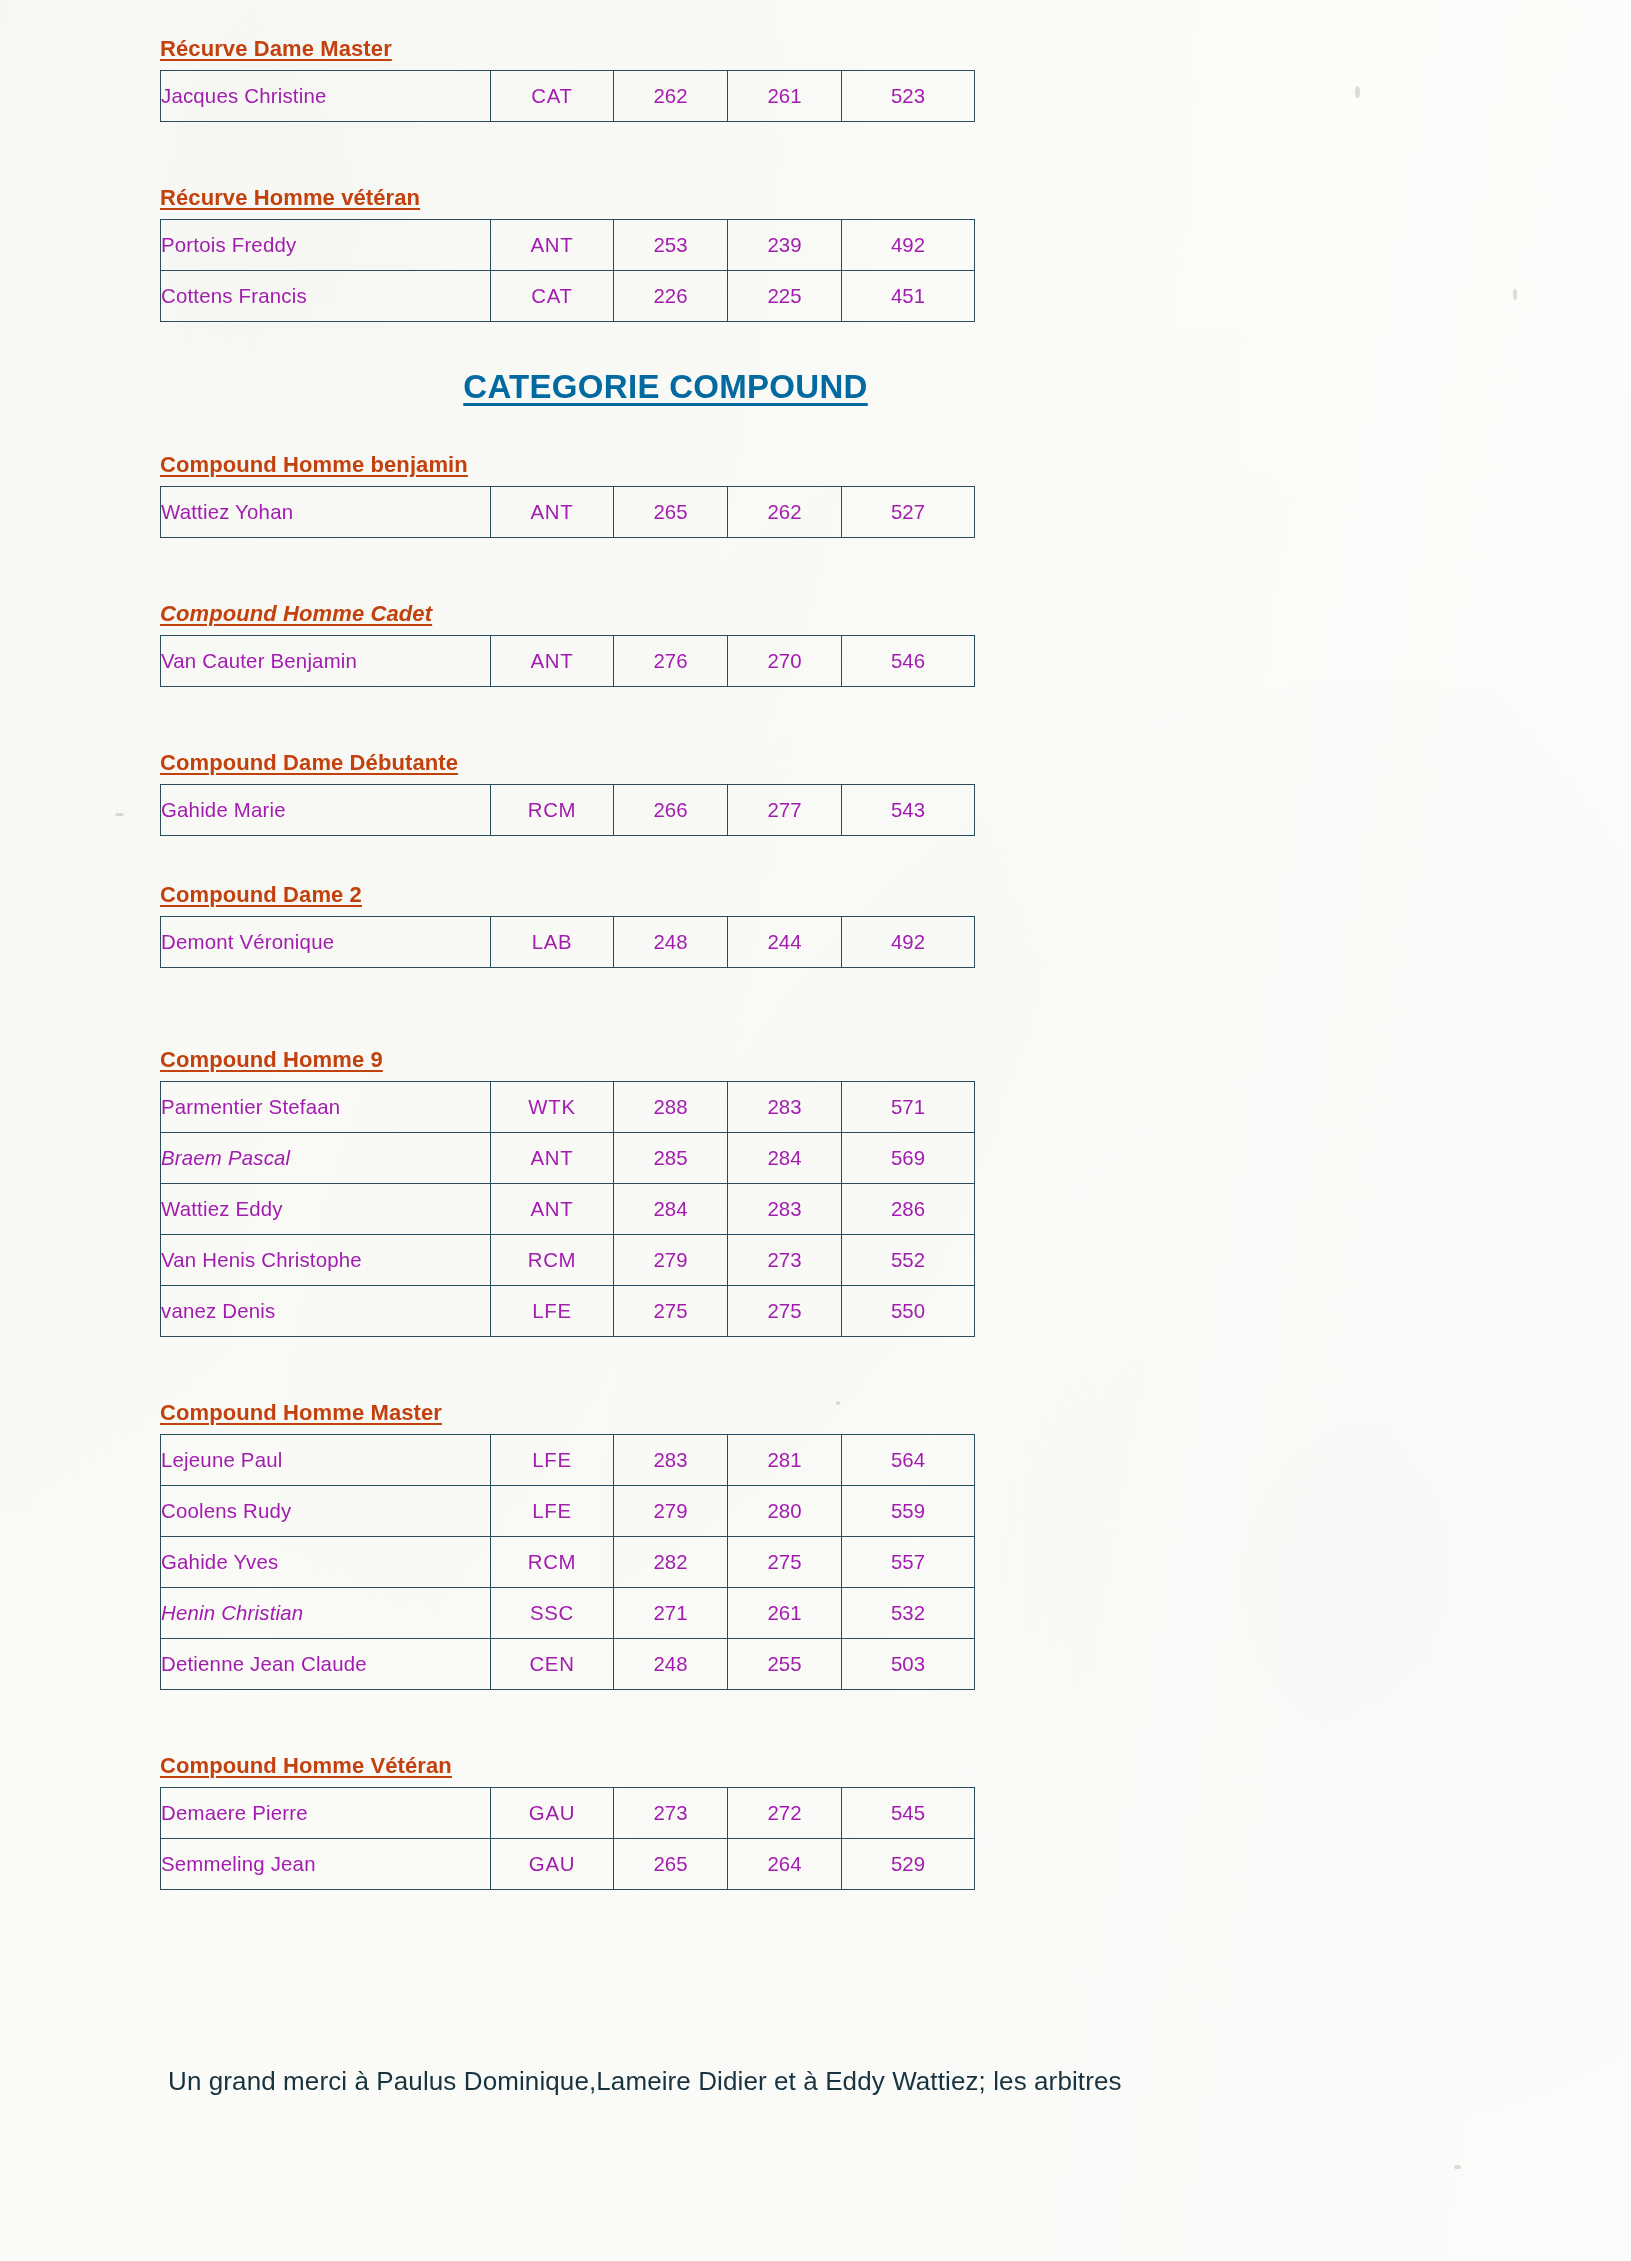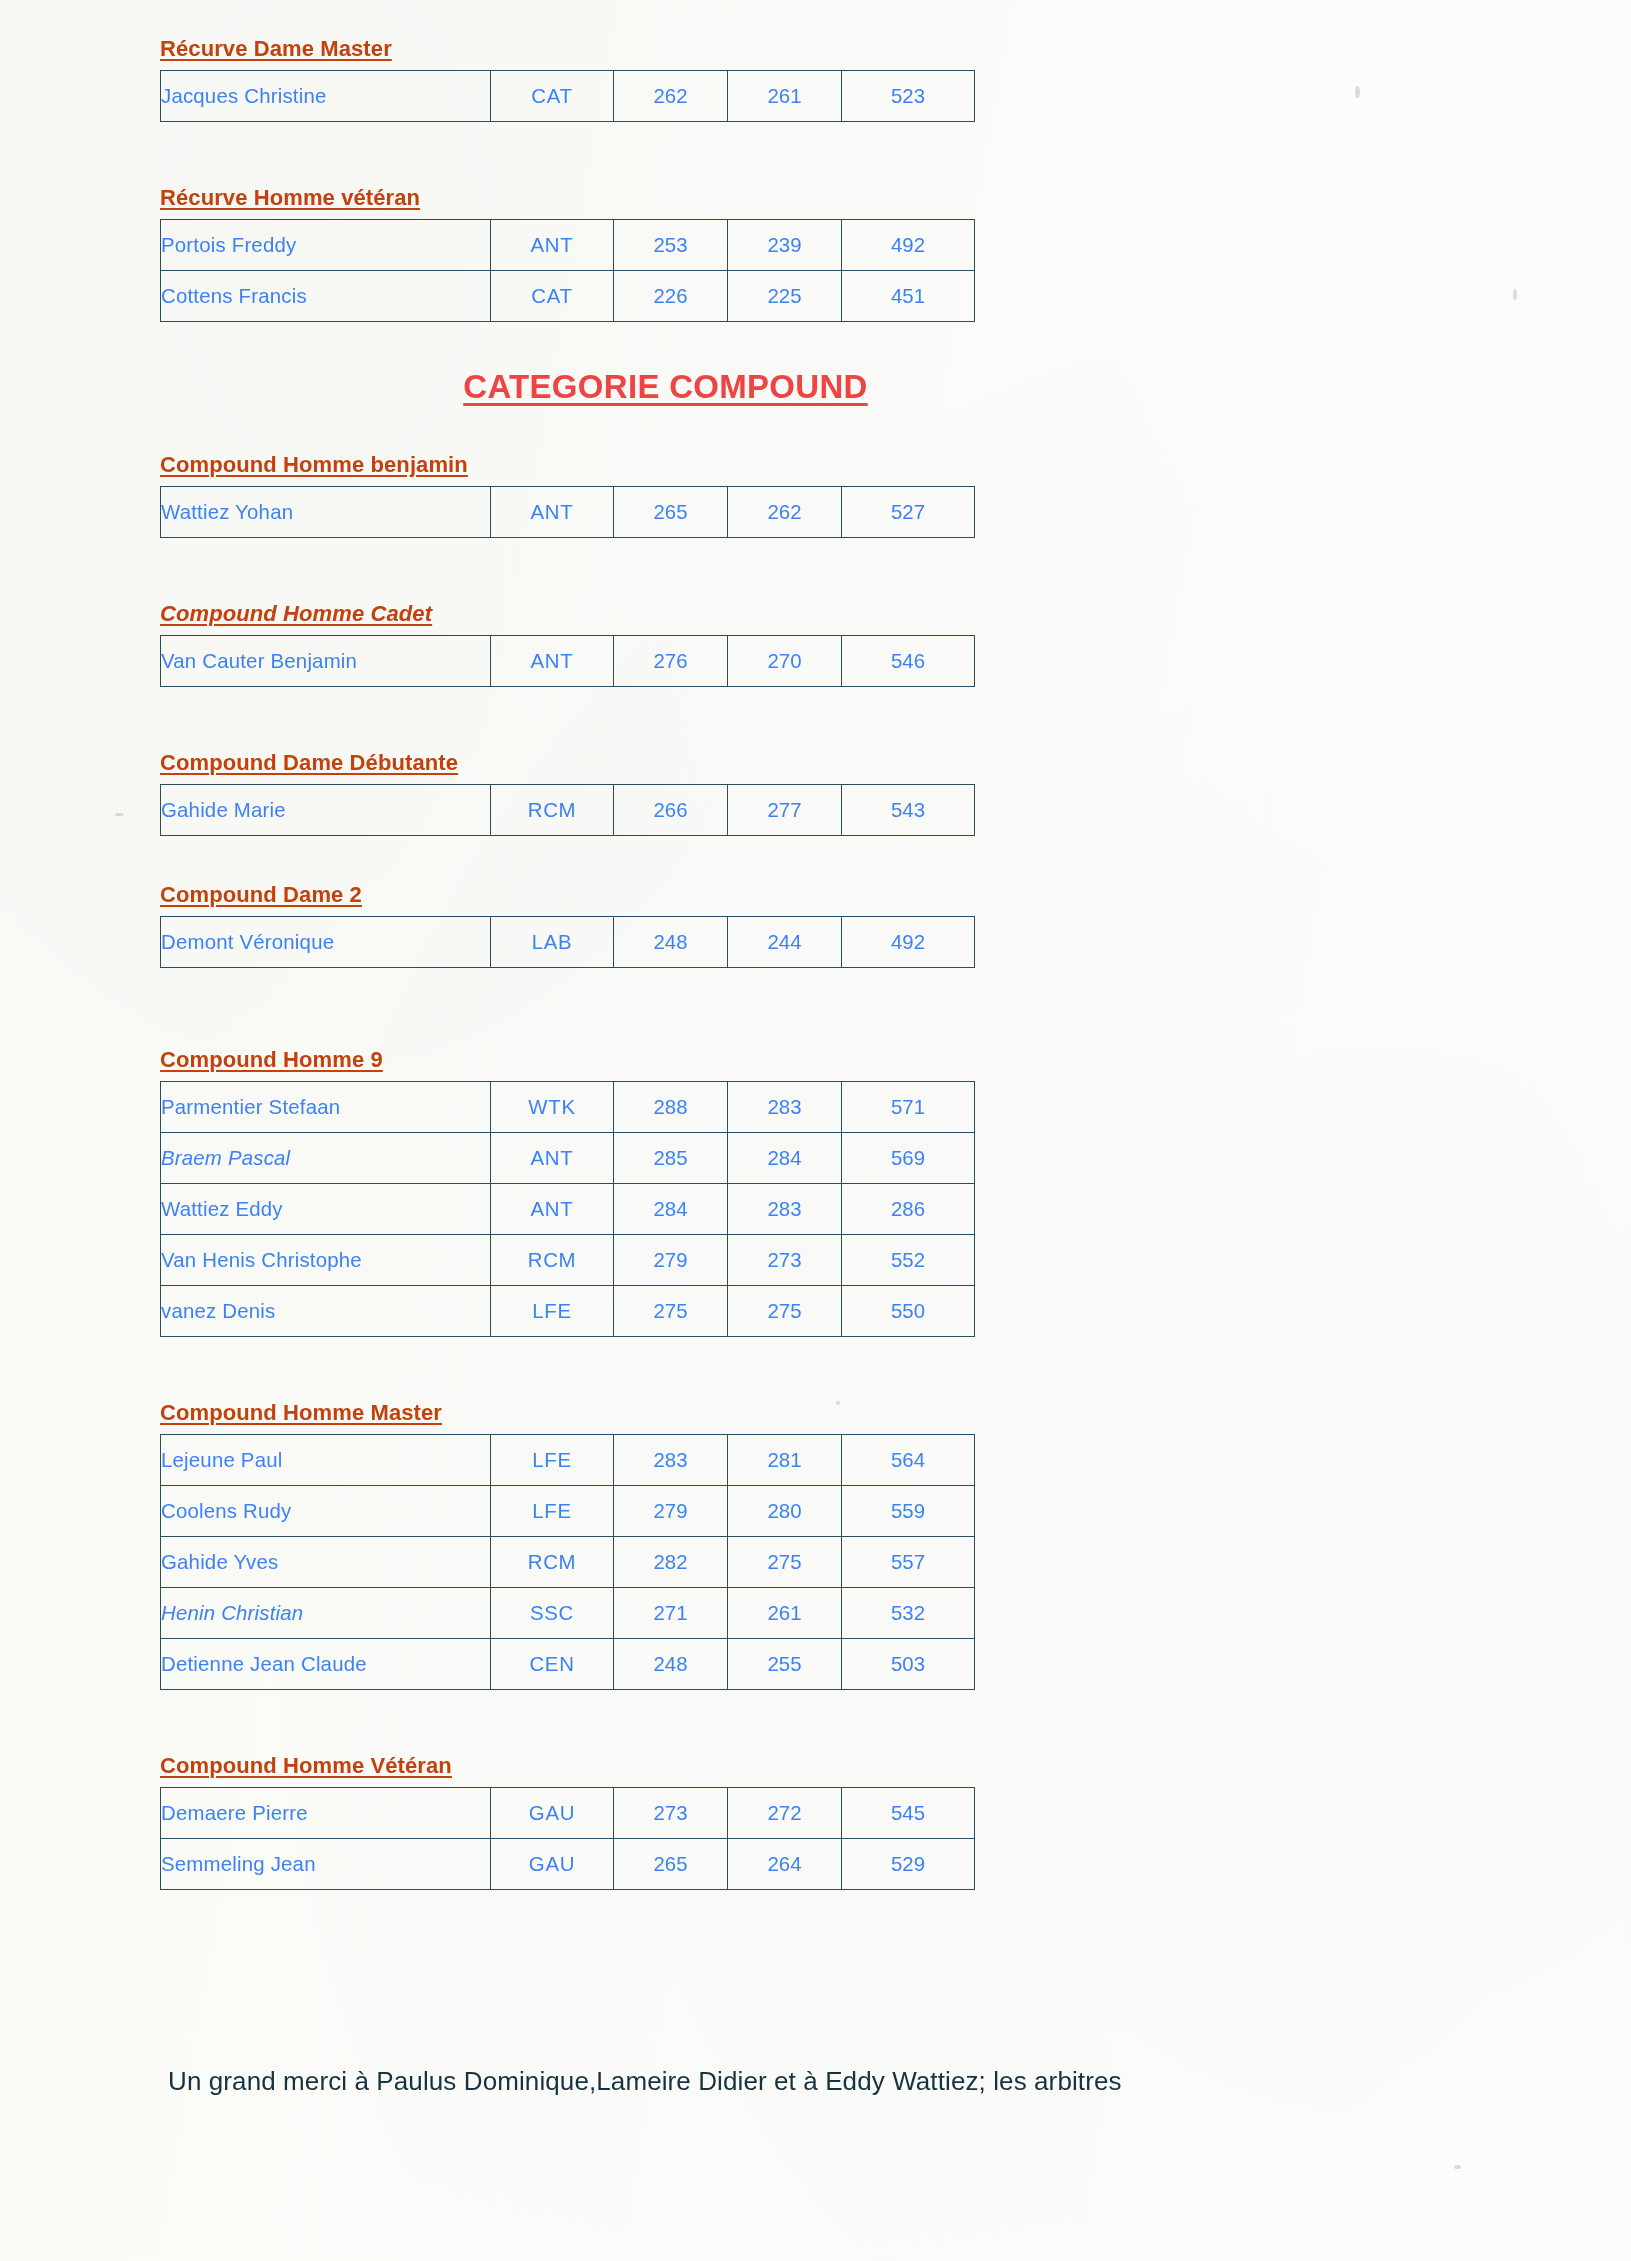--- a/index.html
+++ b/index.html
@@ -53,21 +53,21 @@
     margin: 0 0 8px 0;
   }
   .cat-title.italic {
     font-style: italic;
   }
   table.results {
     border-collapse: collapse;
     table-layout: fixed;
     margin: 0 0 0 0;
     font-size: 20.4px;
-    color: #3b82f6;
+    color: #a21caf;
   }
   table.results td {
     border: 1.3px solid #2a4e5e;
     height: 50px;
     padding: 0 0 0 0;
     vertical-align: middle;
     background: transparent;
   }
   td.name {
     width: 329px;
@@ -87,21 +87,21 @@
     text-align: center;
   }
   td.tot {
     width: 132px;
     text-align: center;
   }
   .big-heading {
     text-align: center;
     font-size: 33px;
     font-weight: bold;
-    color: #ef4444;
+    color: #0369a1;
     text-decoration: underline;
     text-underline-offset: 4.6px;
     letter-spacing: 0.3px;
     margin: 0;
     padding-right: 461px;
   }
   .spacer-sm { height: 46px; }
   .spacer-md { height: 63px; }
   .spacer-lg { height: 79px; }
   .footer-note {

